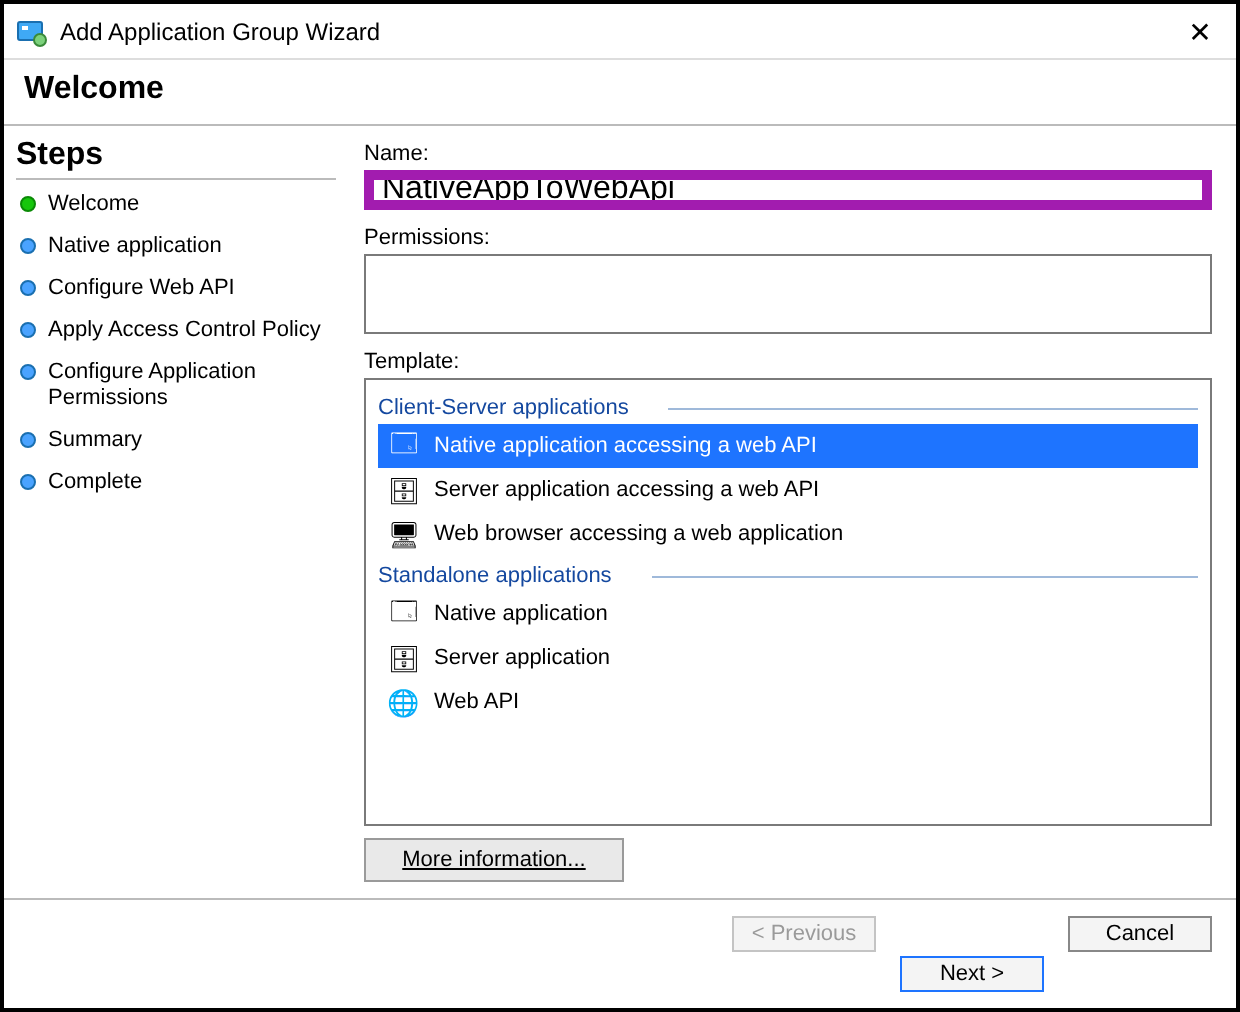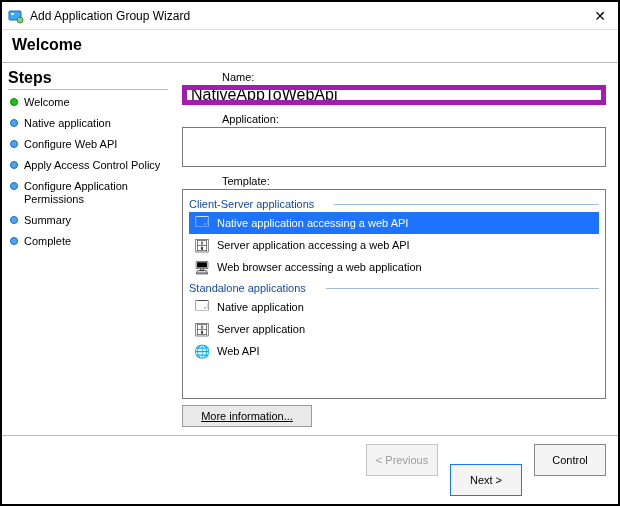--- a/index.html
+++ b/index.html
@@ -65,21 +65,21 @@
   }
   .bullet.current { background:#16c60c; border-color:#0a8a06;}
   .bullet.todo { background:#4aa3ff; border-color:#1a6fb0;}
   .step-label { flex:1; }
   .main {
     flex:1;
     padding: 6px 12px 8px 10px;
     display:flex; flex-direction:column;
     min-height:0;
   }
-  .field-label { font-size:11px; margin-top:2px; margin-bottom:2px;margin-left:40px;}
+  .field-label { font-size:11px; margin-top:2px; margin-bottom:2px;}
   input[type=text].name-input {
     width:100%; height:20px;
     border:5px solid #a21caf;
     padding:1px 4px;
     font-size:16px;
   }
   .desc-box {
     width:100%; height:40px;
     border:1px solid #7a7a7a;
     resize:none;
@@ -125,21 +125,21 @@
     font-size:11px;
     text-align:center;
     display:inline-flex; align-items:center; justify-content:center;text-decoration:underline;
   }
   .footer {
     border-top:1px solid #bbb;
     padding:8px 12px;
     display:flex; justify-content:flex-end; gap:12px;
   }
   .btn {
-    min-width:72px; height:32px;
+    min-width:72px; height:18px;
     border:1px solid #888;
     background:#f4f4f4;
     font-size:11px;
     display:inline-flex; align-items:center; justify-content:center;
   }
   .btn.disabled { color:#9a9a9a; border-color:#c4c4c4;}
   .btn.primary { border:1px solid #1e74ff;margin-top:20px;}
 </style>
 </head>
 <body>
@@ -193,21 +193,21 @@
         <span class="bullet todo"></span>
         <span class="step-label">Complete</span>
       </div>
     </div>
 
     <div class="main">
 
       <div class="field-label">Name:</div>
       <input type="text" class="name-input" value="NativeAppToWebApi" style="">
 
-      <div class="field-label" style="margin-top:8px;">Application:</div>
+      <div class="field-label" style="margin-top:8px;">Permissions:</div>
       <textarea class="desc-box" style=""></textarea>
 
       <div class="field-label">Template:</div>
       <div class="template-box">
 
         <div class="group-hdr">
           <span>Client-Server applications</span>
             <span class="line"></span>
         </div>
 
@@ -243,16 +243,16 @@
         </div>
       </div>
 
       <div class="more-info">More information...</div>
     </div>
   </div>
 
   <div class="footer">
     <div class="btn disabled">&lt; Previous</div>
     <div class="btn primary">Next &gt;</div>
-    <div class="btn">Control</div>
+    <div class="btn">Cancel</div>
   </div>
 
 </div>
 
 </body></html>

